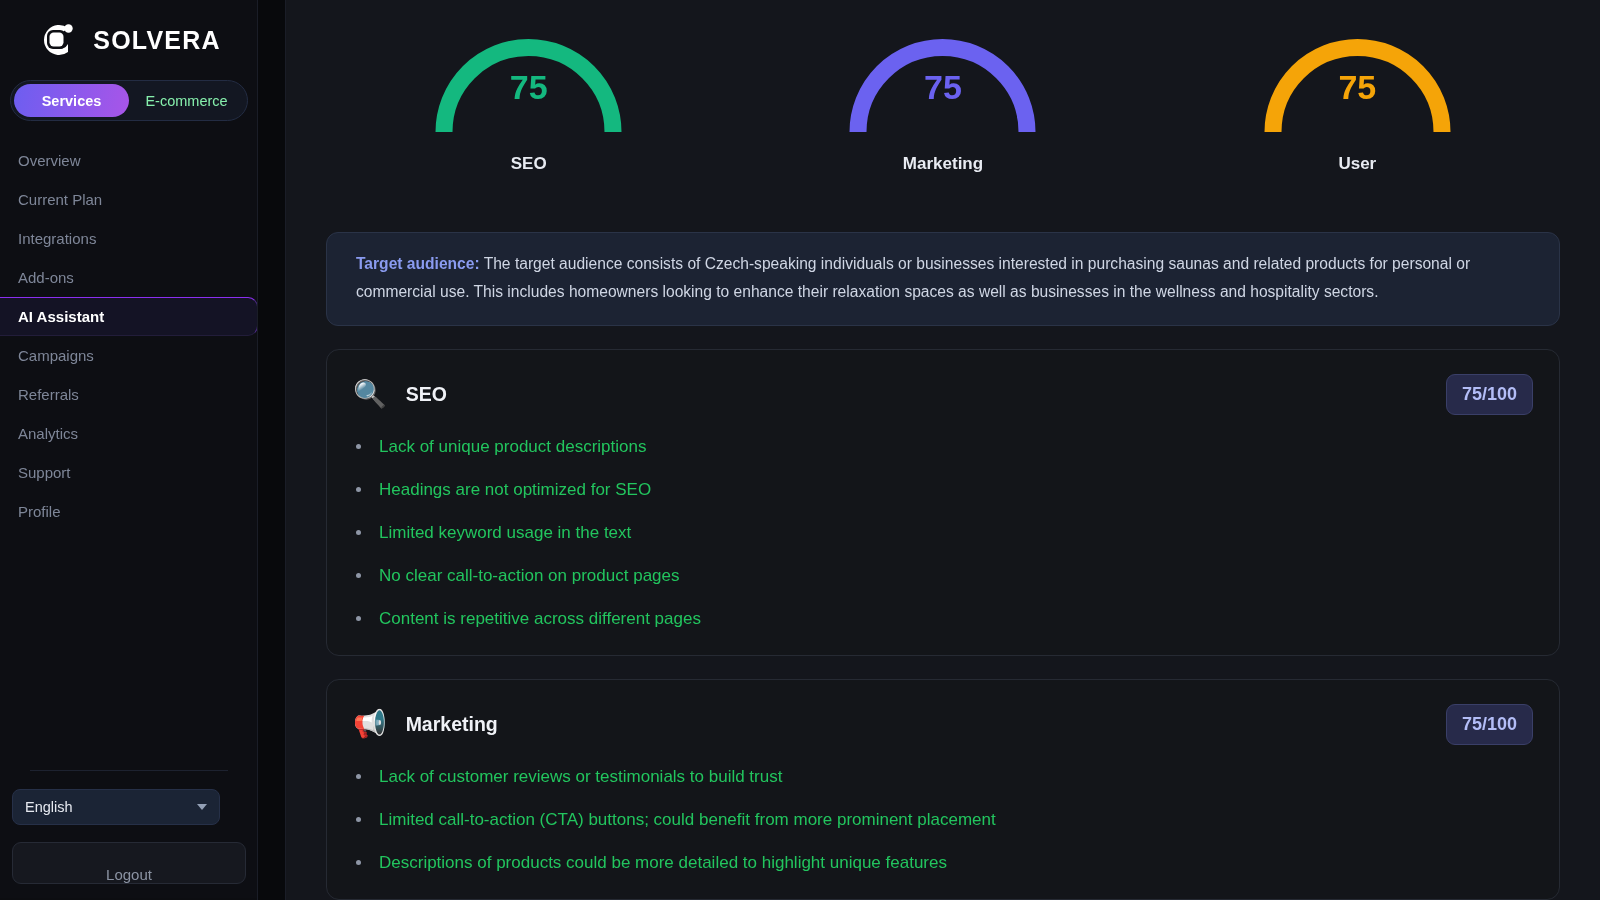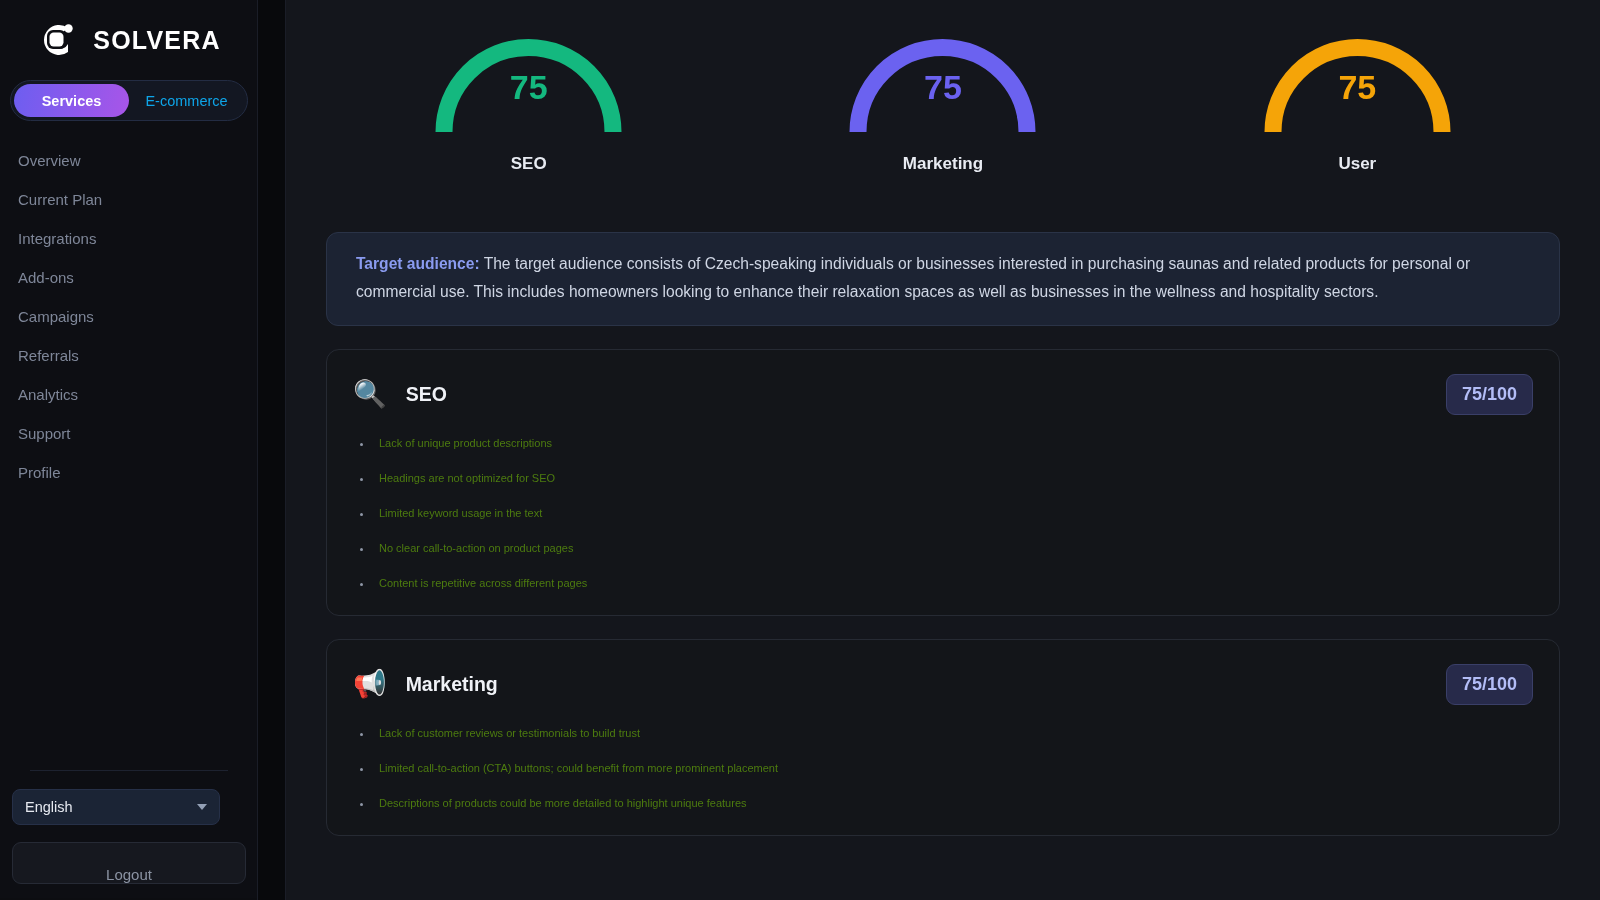--- a/index.html
+++ b/index.html
@@ -34,21 +34,21 @@
     border-radius: 22px;
     height: 41px;
     display: flex; align-items: center;
     padding: 3px;
   }
   .seg {
     flex: 1; height: 100%;
     display: flex; align-items: center; justify-content: center;
     border-radius: 19px;
     font-size: 14.5px; cursor: pointer;
-    color: #0ea5e9;
+    color: #86efac;
   }
   .seg.active {
     background: linear-gradient(100deg, #6d5ef0 0%, #a855e8 100%);
     color: #ffffff; font-weight: 600; text-align: right;
   }
   .nav { display: flex; flex-direction: column; padding-top: 4px; }
   .nav-item {
     padding: 11px 18px;
     font-size: 15px;
     color: #7e8698;
@@ -162,21 +162,21 @@
   .card-title { color: #f0f2f7; font-size: 19.5px; font-weight: bold; }
   .score-badge {
     background: #272a4a;
     border: 1px solid #3a3f68;
     border-radius: 9px;
     padding: 9px 15px;
     color: #b3bdf7; font-size: 18px; font-weight: bold; margin-left: 40px;
   }
   .bullets { margin: 22px 0 0 20px; }
   .bullets li {
-    color: #4d7c0f; font-size: 11px;
+    color: #22c55e; font-size: 17px;
     margin-bottom: 23px; list-style: disc;
     padding-left: 6px;
   }
   .bullets li::marker { color: #8e96a6; }
   .bullets li:last-child { margin-bottom: 0; }
 </style>
 </head>
 <body>
 
 <div class="app">
@@ -201,20 +201,21 @@
       <div class="seg">
         <span>E-commerce</span>
       </div>
     </div>
 
     <nav class="nav">
       <div class="nav-item"><span>Overview</span></div>
       <div class="nav-item"><span>Current Plan</span></div>
       <div class="nav-item"><span>Integrations</span></div>
       <div class="nav-item"><span>Add-ons</span></div>
+      <div class="nav-item active"><span>AI Assistant</span></div>
       <div class="nav-item"><span>Campaigns</span></div>
       <div class="nav-item"><span>Referrals</span></div>
       <div class="nav-item"><span>Analytics</span></div>
       <div class="nav-item"><span>Support</span></div>
       <div class="nav-item"><span>Profile</span></div>
     </nav>
 
     <div class="sidebar-spacer"></div>
 
     <div class="sidebar-foot">

